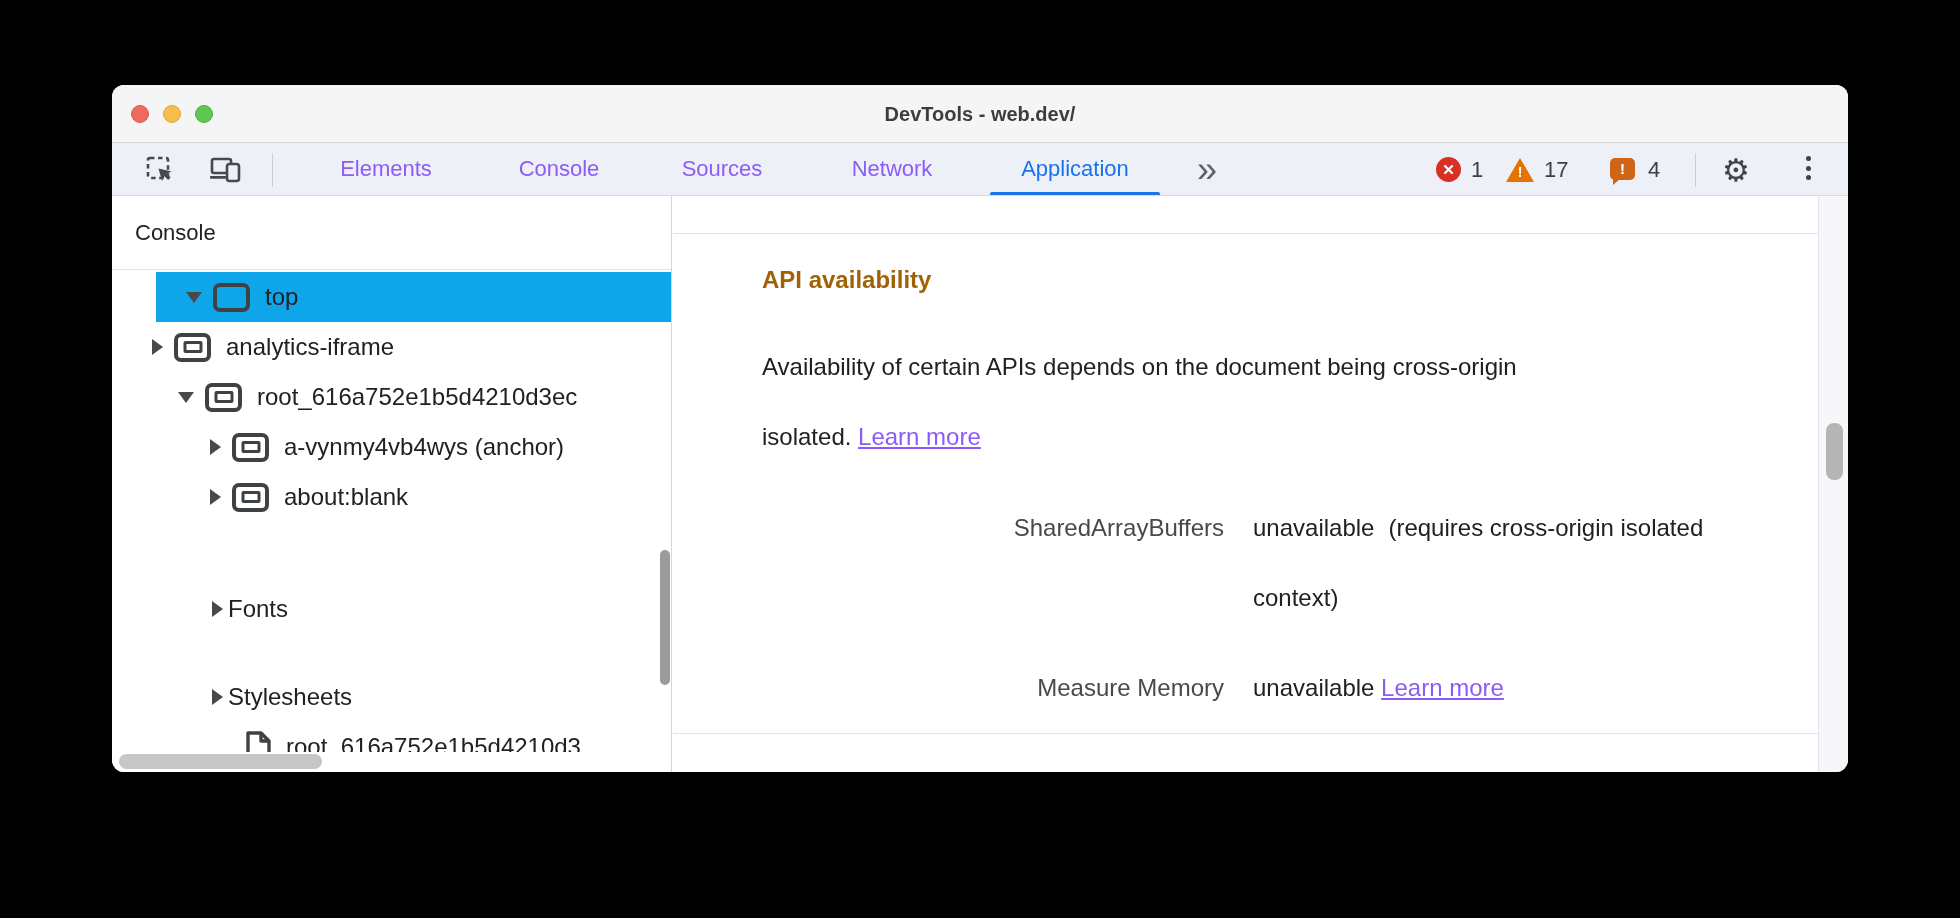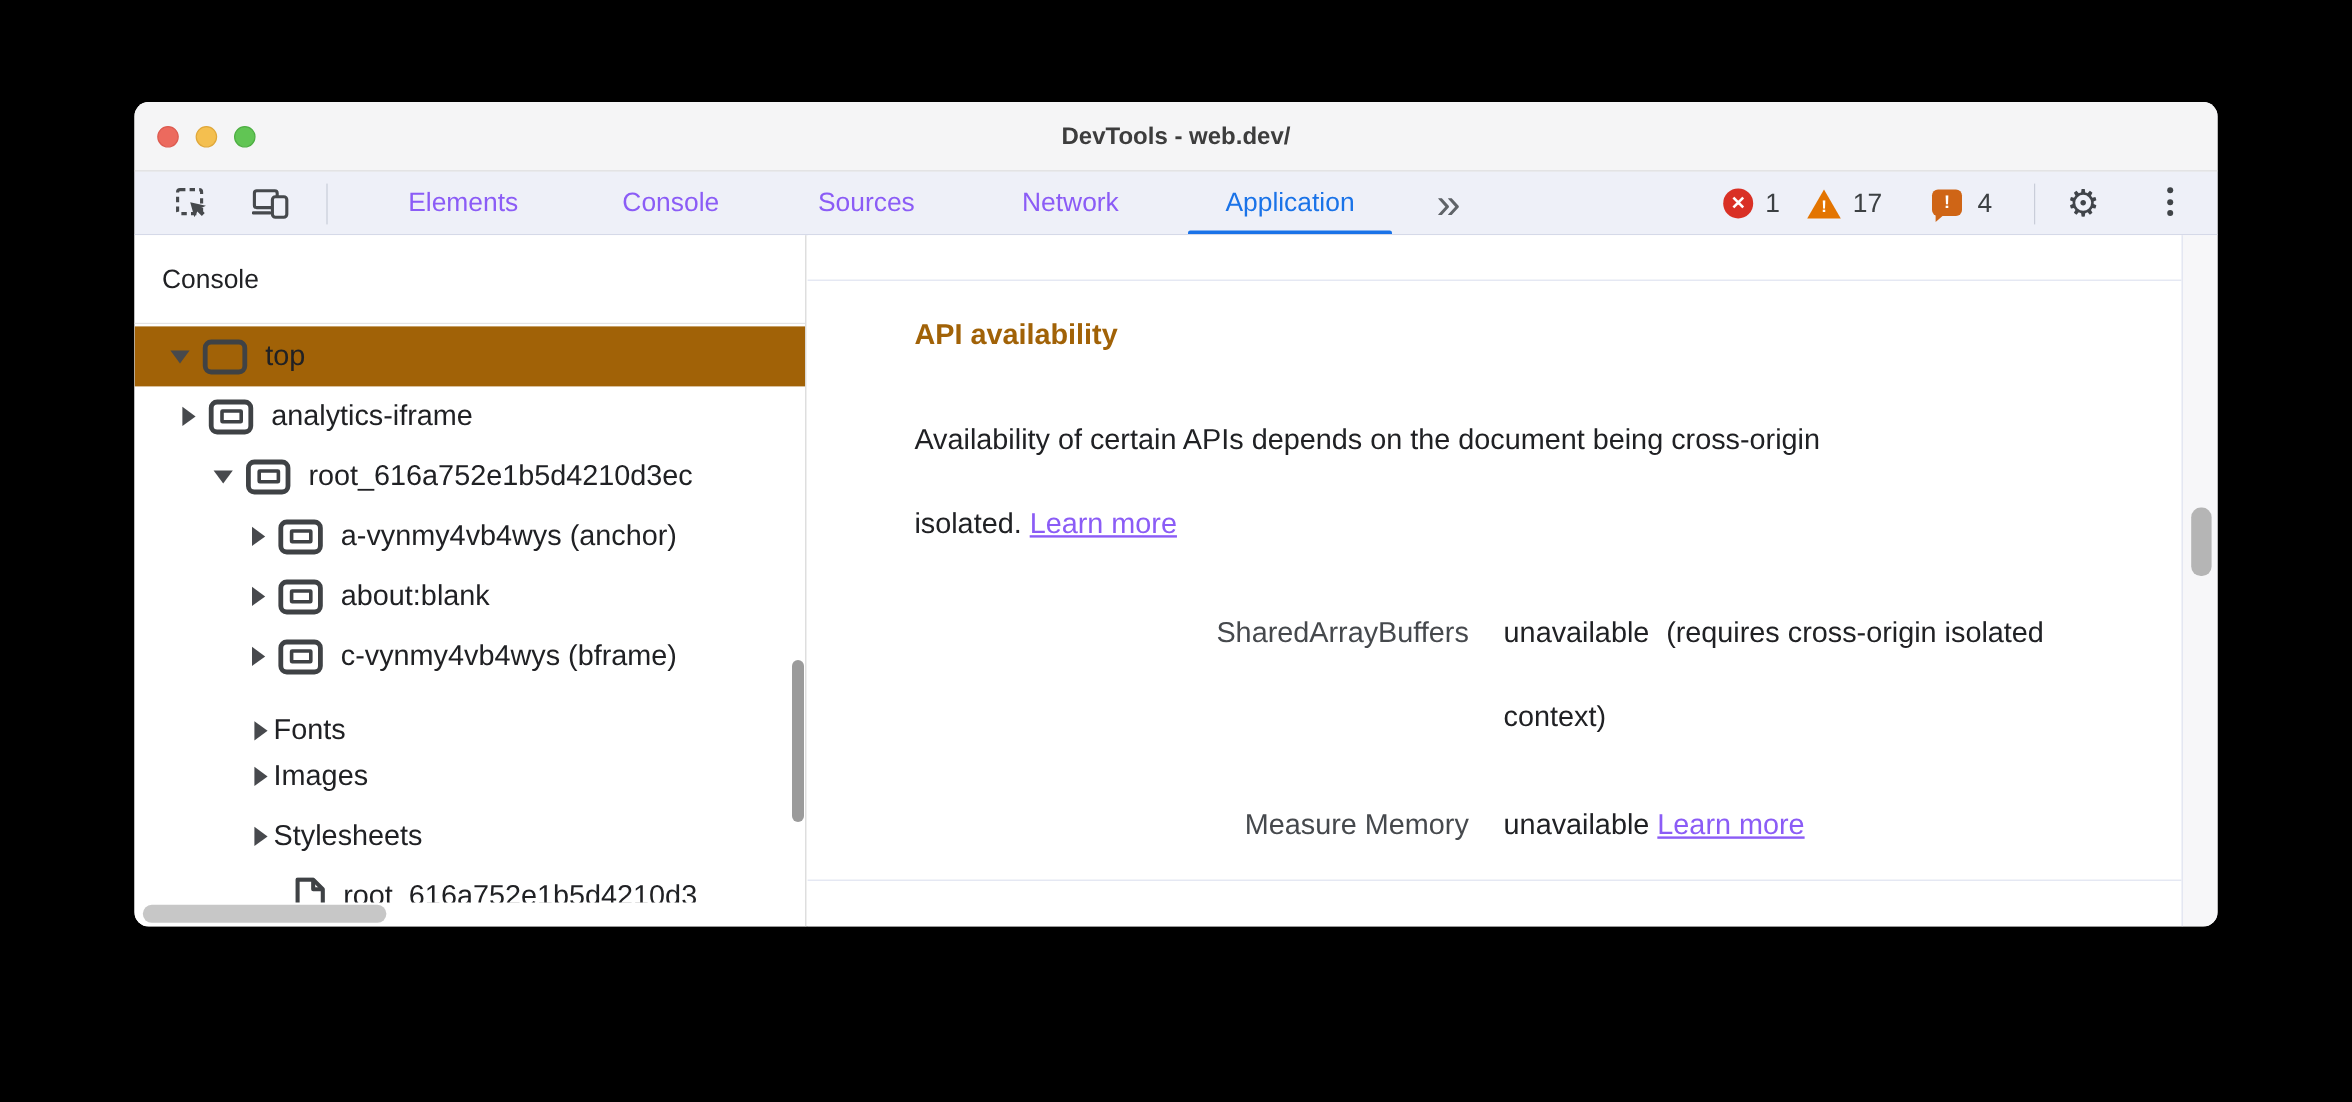--- a/index.html
+++ b/index.html
@@ -41,21 +41,21 @@
     font-family:"DejaVu Sans",sans-serif;font-size:31px;color:#40444a;}
   .kebab{position:absolute;top:13px;width:6px;}
   .kebab i{display:block;width:5px;height:5px;border-radius:50%;background:#3f4347;margin:0 auto 4.5px;}
   
   .sidebar{position:absolute;left:0;top:111px;width:560px;height:576px;background:#fff;
     border-right:1px solid #d6d6d6;}
   .sb-header{position:absolute;left:0;top:0;width:100%;height:74px;border-bottom:1px solid #e4e4e4;
     font-size:22px;color:#202124;line-height:74px;padding-left:23px;}
   .tree{position:absolute;left:0;top:0;width:100%;height:556px;overflow:hidden;}
   .trow{position:absolute;left:0;width:100%;height:50px;display:flex;align-items:center;white-space:nowrap;}
-  .trow.selected{background:#a16207;}
+  .trow.selected{background:#0ea5e9;margin-left:44px;}
   .tri-down{width:0;height:0;border-left:8px solid transparent;border-right:8px solid transparent;
     border-top:11px solid #47494d;margin-right:11px;flex:none;}
   .tri-right{width:0;height:0;border-top:8px solid transparent;border-bottom:8px solid transparent;
     border-left:11px solid #47494d;margin-right:11px;flex:none;}
   .icon-window{width:37px;height:29px;border:4.5px solid #3f4245;border-radius:7px;margin-right:15px;flex:none;}
   .icon-iframe{width:37px;height:29px;border:4px solid #3f4245;border-radius:7px;margin-right:15px;
     position:relative;flex:none;}
   .icon-iframe:after{content:"";position:absolute;left:50%;top:50%;transform:translate(-50%,-50%);
     width:13px;height:6px;border:3px solid #3f4245;border-radius:2px;}
   .icon-doc{margin-right:14px;flex:none;}
@@ -159,35 +159,26 @@
         <div class="icon-iframe"></div>
         <div class="tlabel">a-vynmy4vb4wys (anchor)</div>
       </div>
 
       <div class="trow" style="top:276px;padding-left:98px;">
         <div class="tri-right"></div>
         <div class="icon-iframe"></div>
         <div class="tlabel">about:blank</div>
       </div>
 
-      <div class="trow" style="top:326px;padding-left:98px;">
-        <div class="tri-right"></div>
-        <div class="icon-iframe"></div>
-        <div class="tlabel">c-vynmy4vb4wys (bframe)</div>
-      </div>
 
       <div class="trow" style="top:388px;padding-left:100px;">
         <div class="tri-right" style="margin-right:5px;"></div>
         <div class="tlabel">Fonts</div>
       </div>
 
-      <div class="trow" style="top:426px;padding-left:100px;">
-        <div class="tri-right" style="margin-right:5px;"></div>
-        <div class="tlabel">Images</div>
-      </div>
 
       <div class="trow" style="top:476px;padding-left:100px;">
         <div class="tri-right" style="margin-right:5px;"></div>
         <div class="tlabel">Stylesheets</div>
       </div>
 
       <div class="trow" style="top:526px;padding-left:133px;">
         <svg class="icon-doc" width="27" height="32" viewBox="0 0 27 32">
           <path d="M3 2 h13 l8 8 v20 h-21 z" fill="none" stroke="#3f4245" stroke-width="3.4" stroke-linejoin="round"></path>
           <path d="M16 2 v8 h8" fill="none" stroke="#3f4245" stroke-width="3.4" stroke-linejoin="round"></path>

